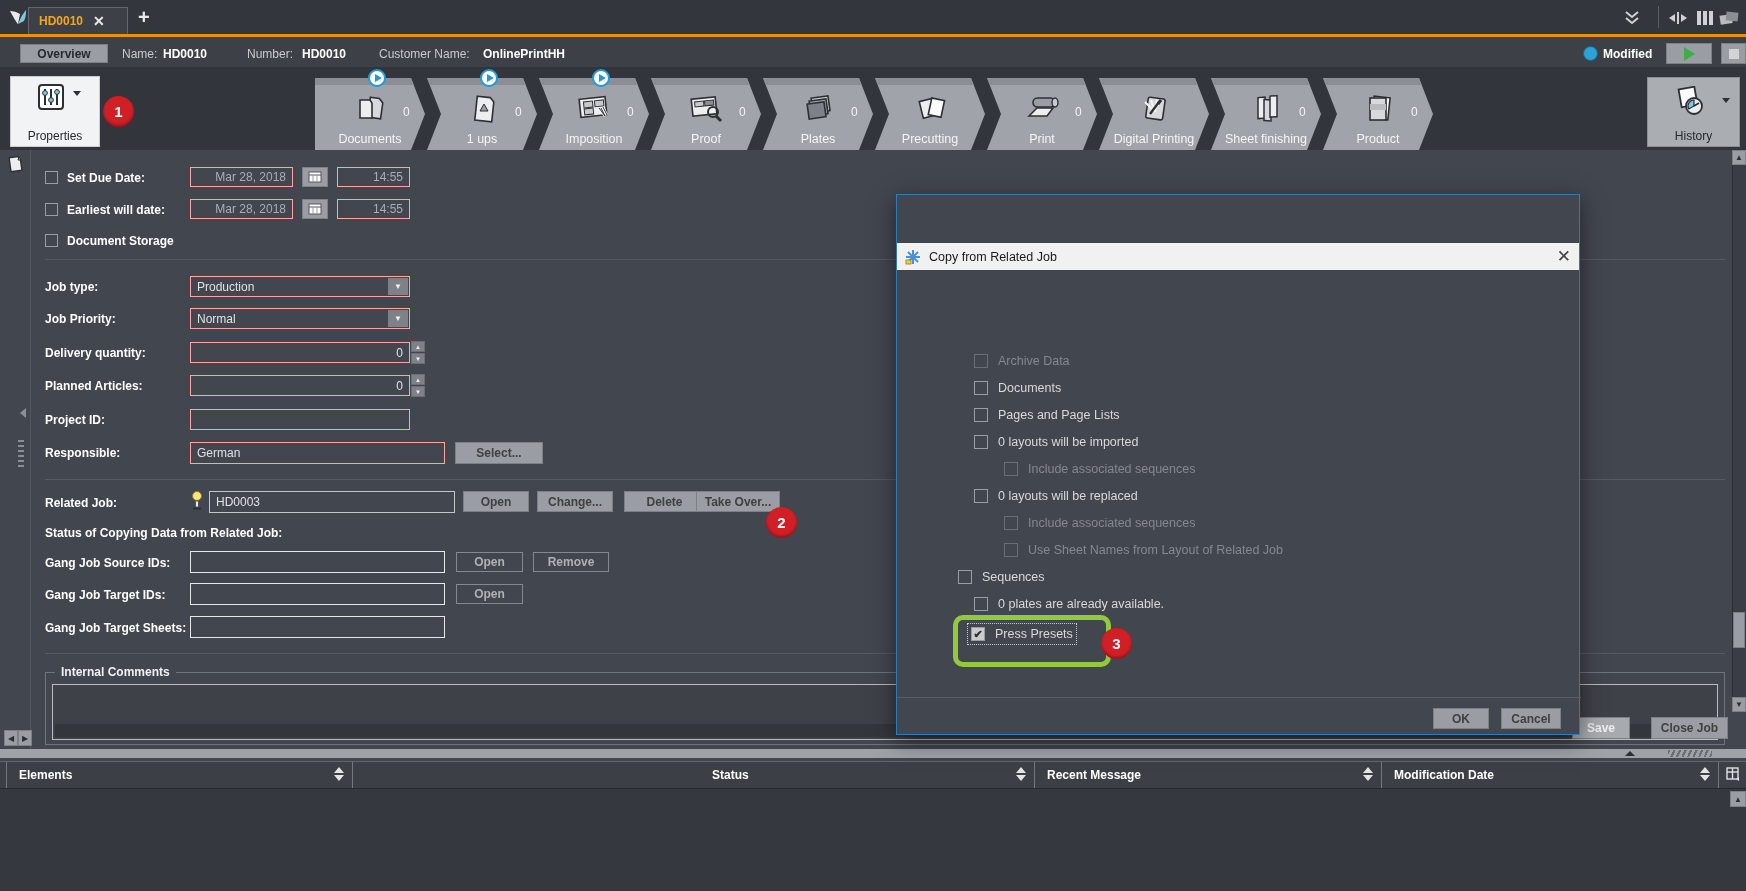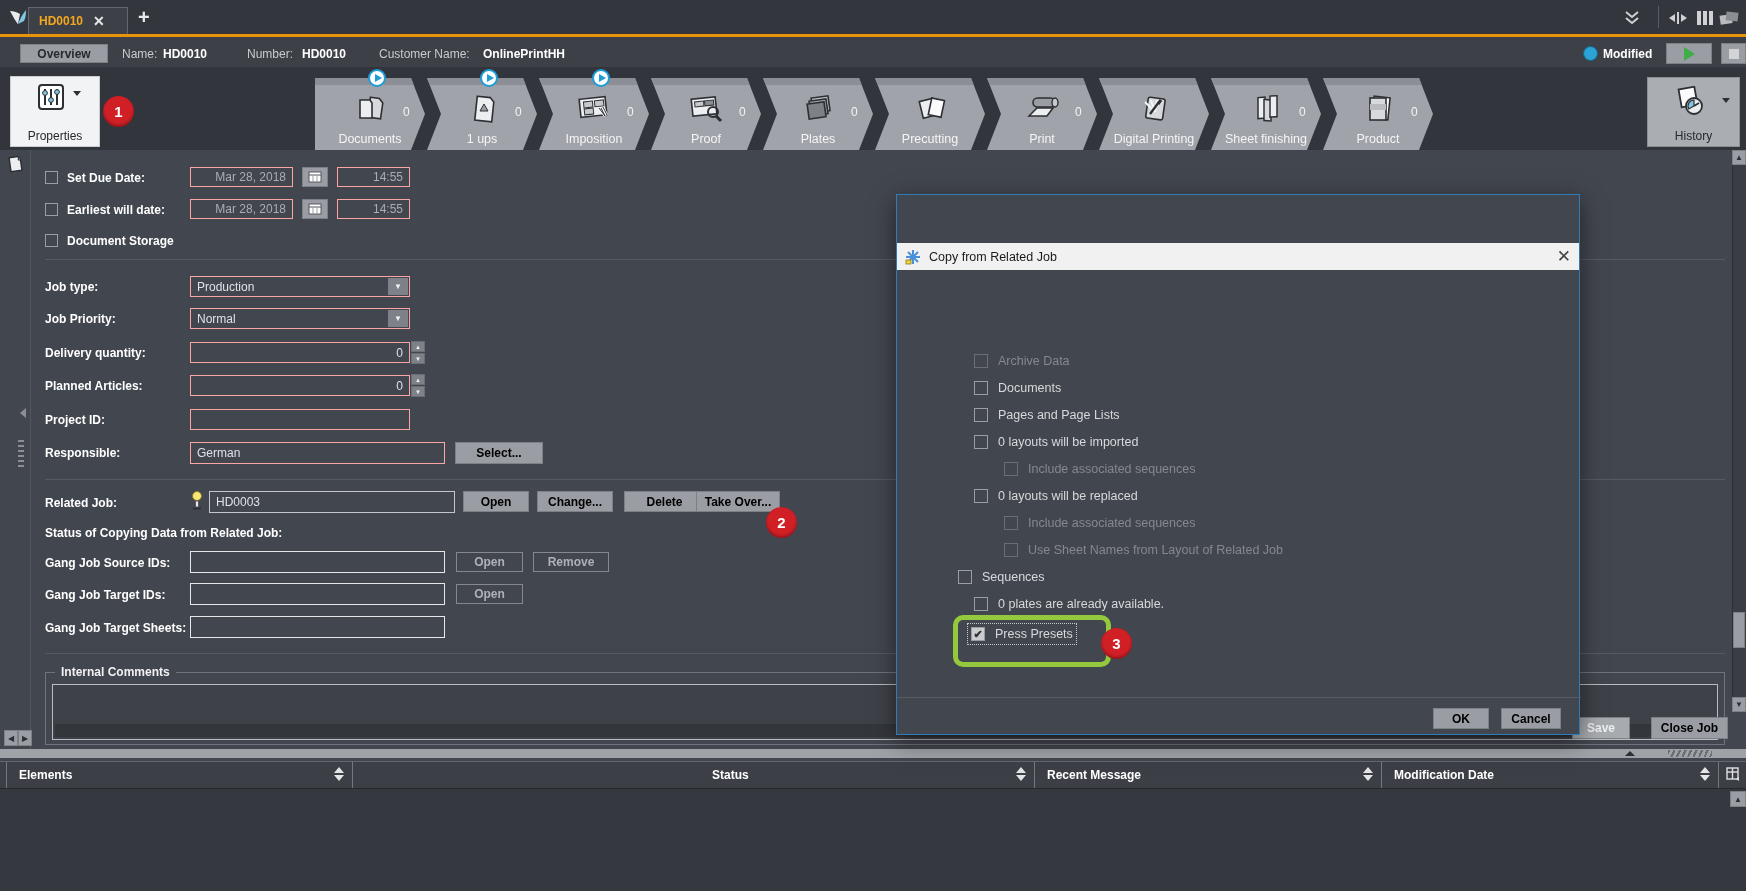--- a/index.html
+++ b/index.html
@@ -9,21 +9,21 @@
   
   .tabbar{position:absolute;left:0;top:0;width:1746px;height:34px;background:#33363c;}
   .tab{position:absolute;left:28px;top:7px;width:100px;height:27px;background:#3d4046;
        border:1px solid #63666c;border-bottom:none;display:flex;align-items:center;gap:10px;padding:0 10px;box-sizing:border-box;}
   .tab-title{color:#f2a71f;font-weight:bold;}
   .tab-close{color:#e8e9ea;font-weight:bold;font-size:14px;cursor:default;}
   .newtab{position:absolute;left:138px;top:6px;color:#e8e9ea;font-size:20px;font-weight:bold;}
   .orange-line{position:absolute;left:0;top:34px;width:1746px;height:3px;background:#e8930c;}
   
   .headerbar{position:absolute;left:0;top:37px;width:1746px;height:30px;background:#3d4046;}
-  .btn{background:#9a9da3;border:1px solid #7d8085;color:#000000;font-weight:bold;font-size:12px;
+  .btn{background:#9a9da3;border:1px solid #7d8085;color:#404040;font-weight:bold;font-size:12px;
        display:flex;align-items:center;justify-content:center;box-sizing:border-box;}
   .btn-dark-text{color:#26292e;}
   .btn-o{background:transparent;border:1px solid #85888e;color:#aeb1b5;font-weight:bold;font-size:12px;
        display:flex;align-items:center;justify-content:center;box-sizing:border-box;}
   .hlabel{color:#c9cbce;}
   .hvalue{color:#fff;font-weight:bold;}
   
   .workflow{position:absolute;left:0;top:67px;width:1746px;height:83px;background:#32353b;}
   .propbtn{position:absolute;left:10px;top:9px;width:90px;height:71px;background:#f2f3f4;border:1px solid #caccce;box-sizing:border-box;}
   .histbtn{position:absolute;left:1647px;top:10px;width:93px;height:70px;background:#aaadb2;border:1px solid #8b8e93;box-sizing:border-box;}

